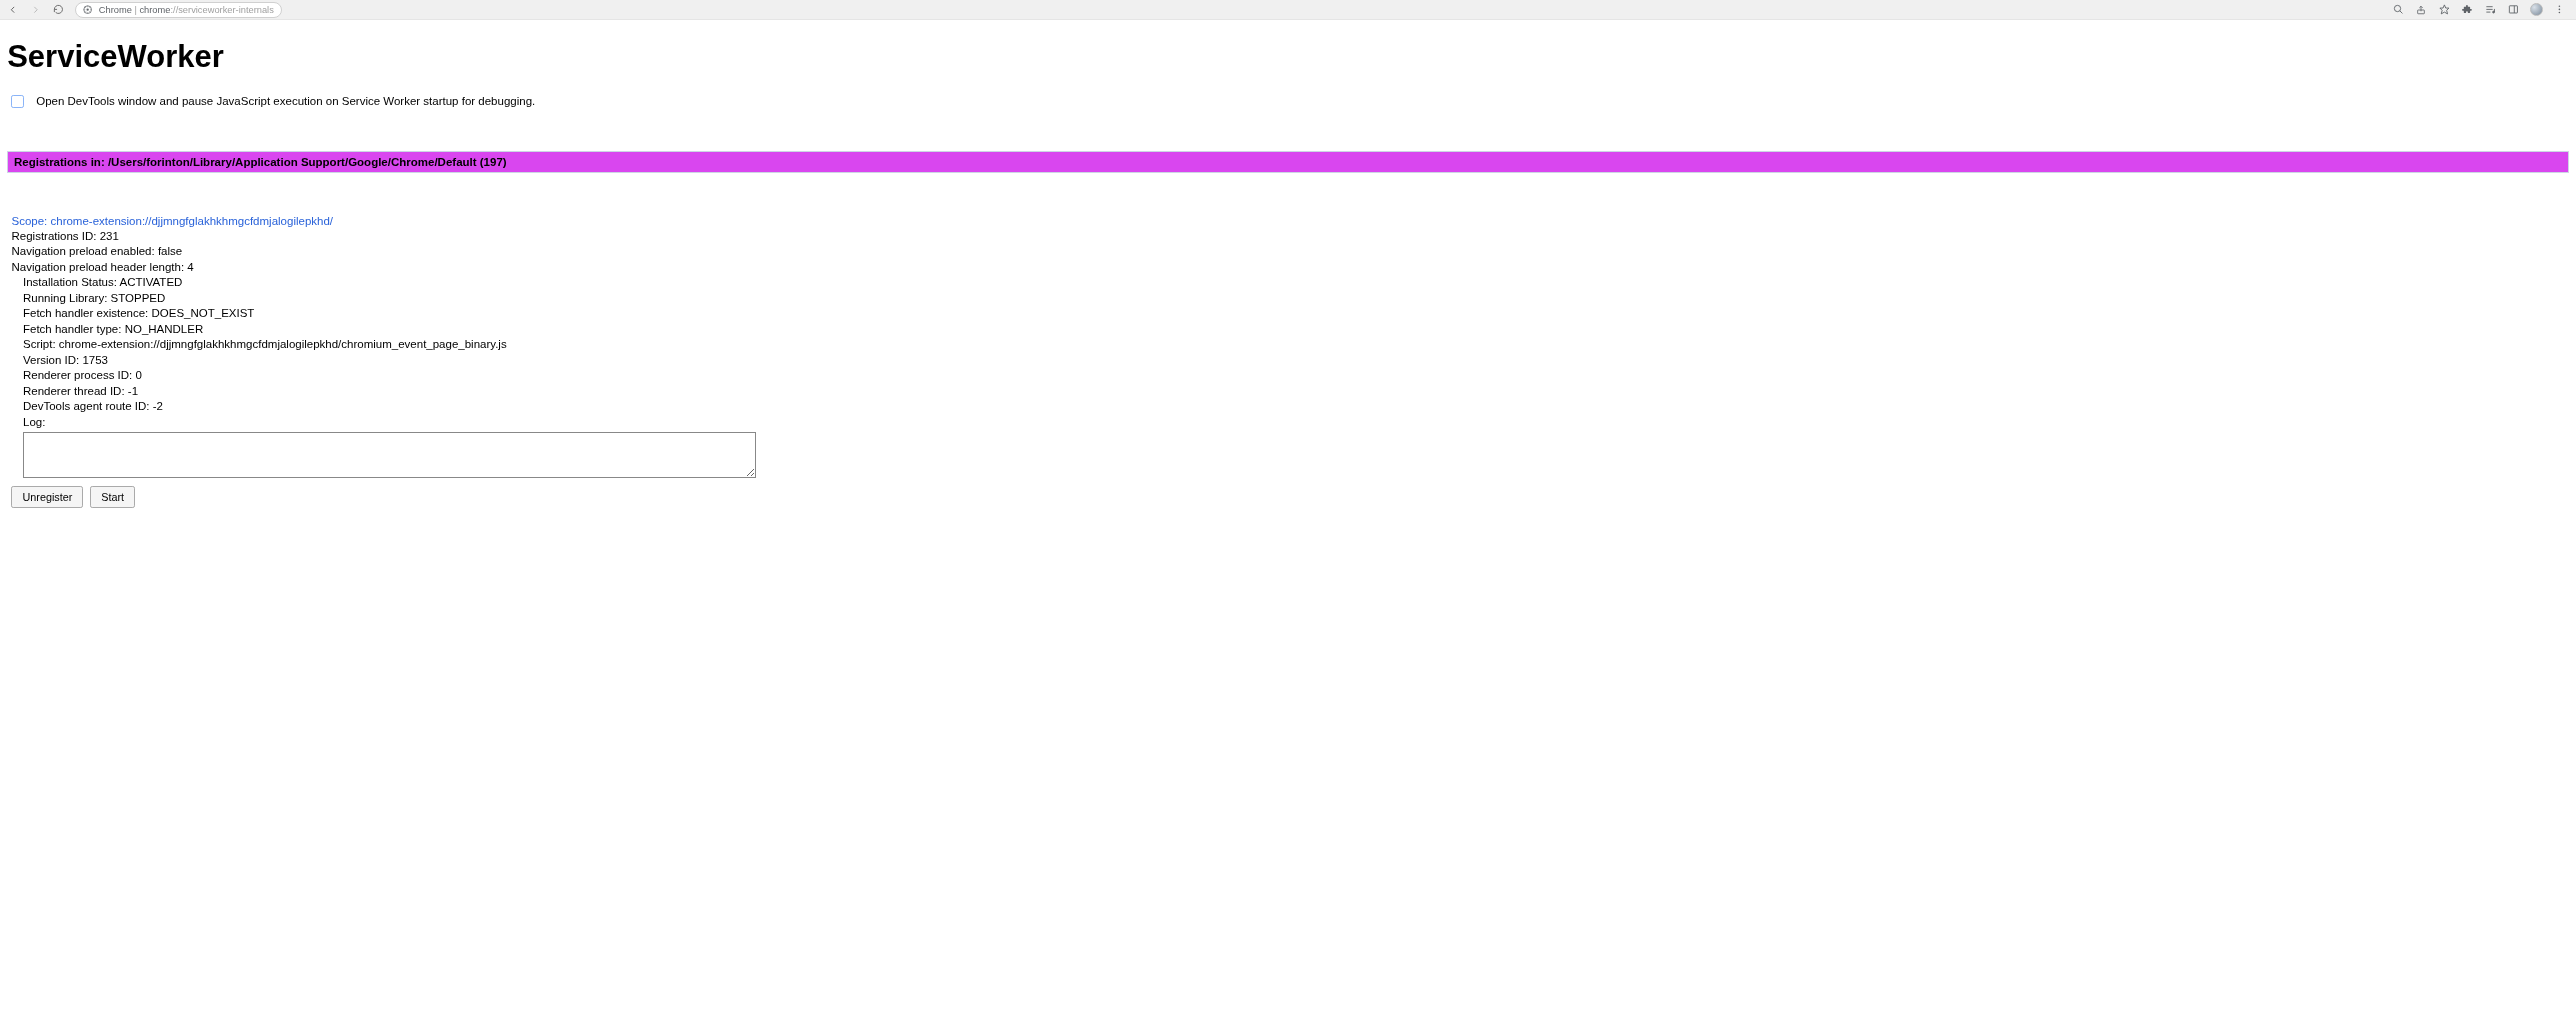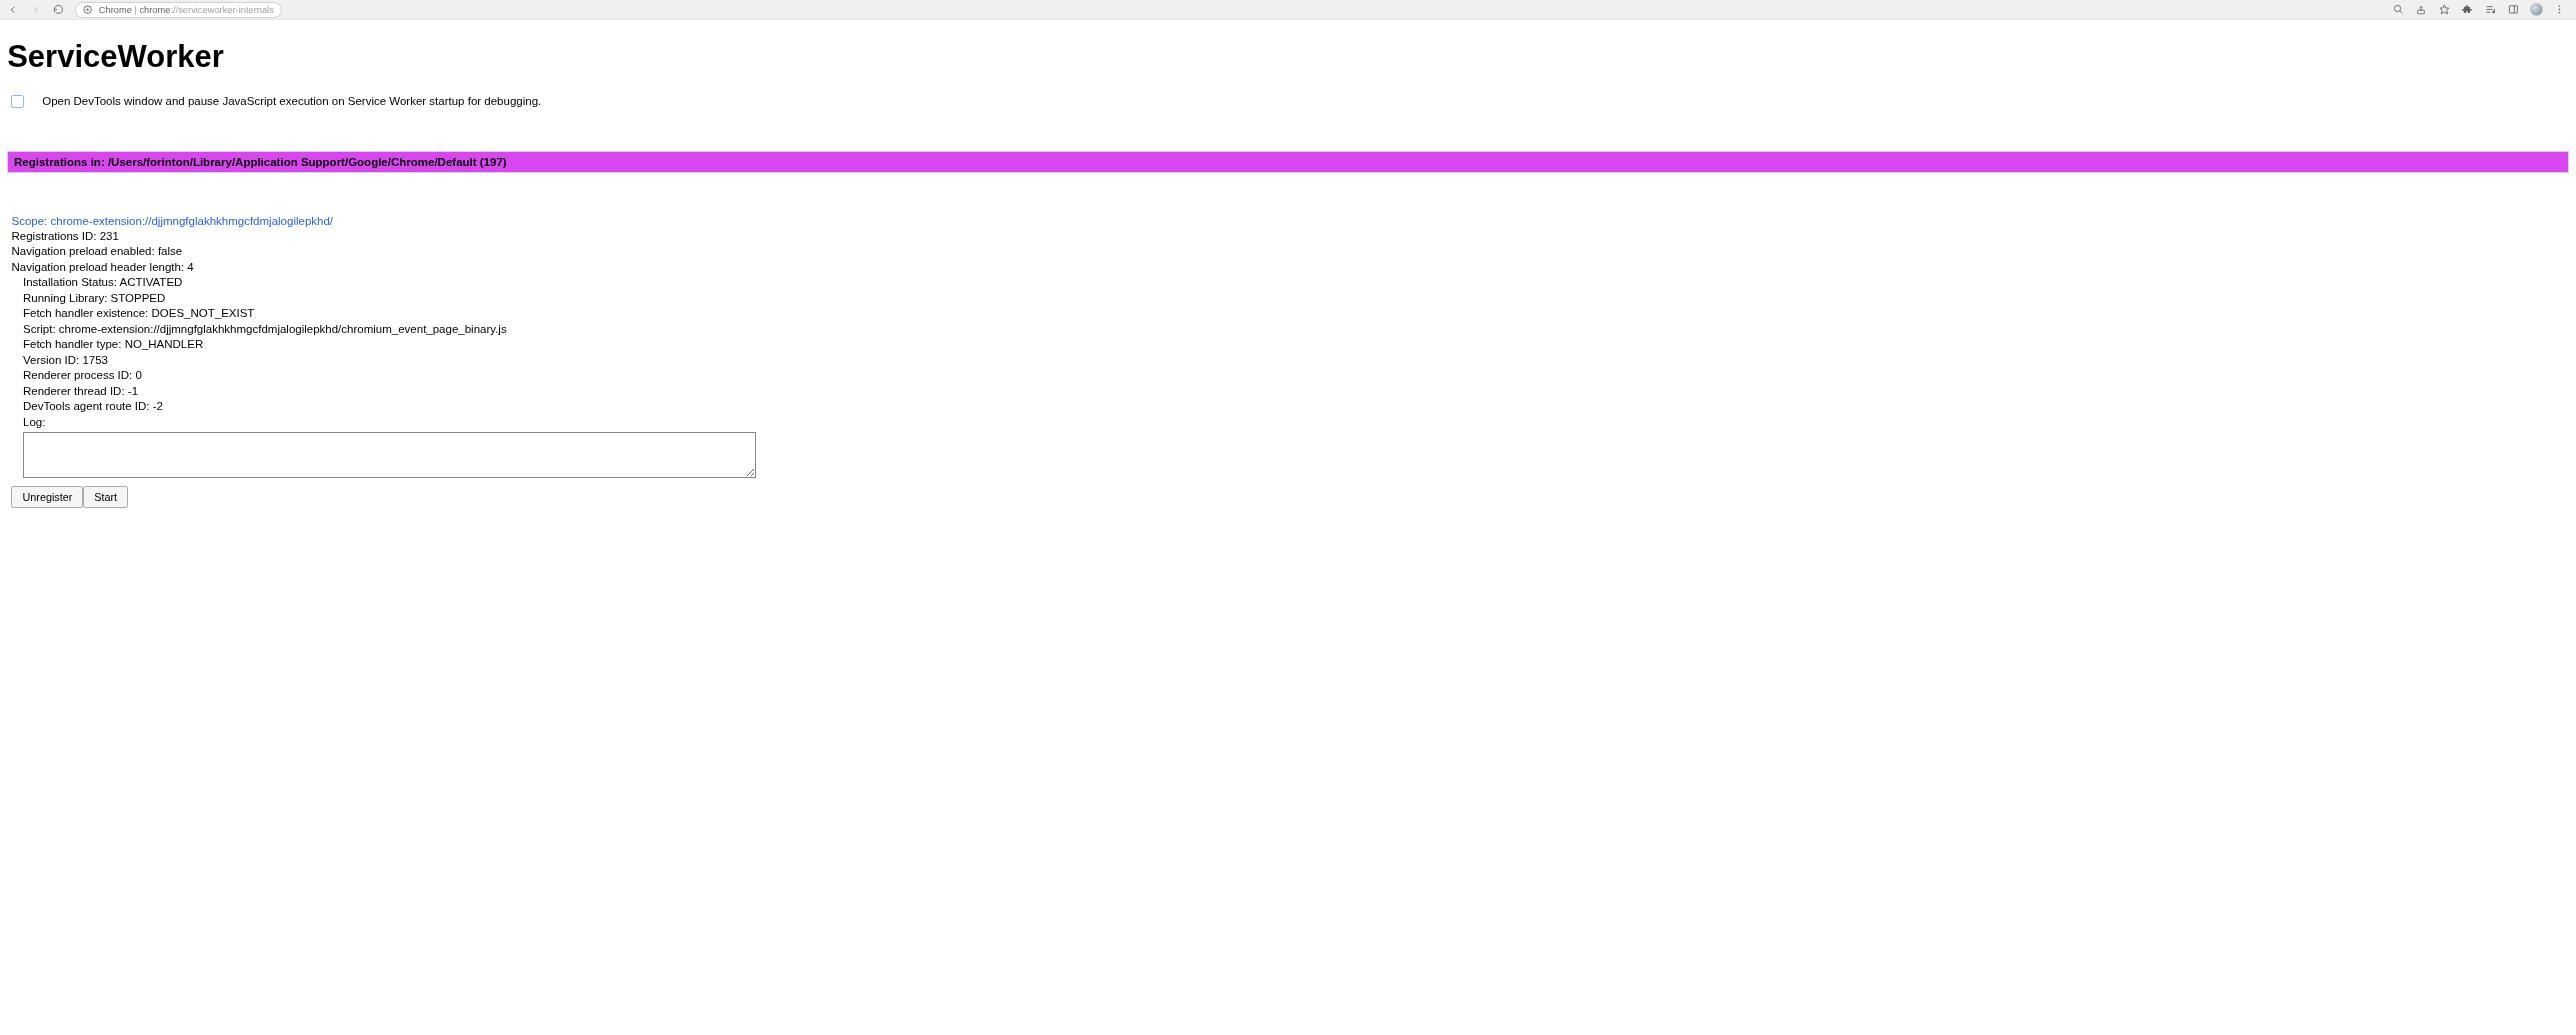--- a/index.html
+++ b/index.html
@@ -33,21 +33,21 @@
   .tool-icon { color:#5f6368; display:flex; align-items:center; justify-content:center; width:13px; height:13px; }
   .avatar {
     width:13px; height:13px; border-radius:50%;
     background: radial-gradient(circle at 30% 30%, #d9e0e8, #7a8a9a);
     border:0.7px solid #bbb;
   }
 
   
   .page { padding: 5.8px 7.2px 29px 7.2px; }
   h1.page-title { font-size:31px; font-weight:800; margin:13px 0 17px 0; }
-  .debug-row { display:flex; align-items:center; gap:15px; margin-bottom:14.4px; }
+  .debug-row { display:flex; align-items:center; gap:9px; margin-bottom:14.4px; }
   .debug-row input[type=checkbox] {
     width:13px; height:13px; appearance:none; border:1.4px solid #8ab4f8;
     border-radius:2.2px; background:#fff;
   }
   .debug-label { font-size:11.5px; }
 
   .section-header {
     background:#d946ef; border:0.7px solid #cdd6e4;
     padding:4.3px 5.8px; font-size:11.5px; font-weight:700;
     margin-bottom:8.6px;
@@ -58,21 +58,21 @@
   .scope-line { color:#2962d9; font-size:11.5px; margin-bottom:1.4px;margin-top:42px; }
   .reg-line { font-size:11.5px; line-height:1.35; }
   .indent { padding-left:11.5px; font-size:11.5px; line-height:1.35; }
   .label { }
 
   .log-area {
     width:733px; max-width:68%; height:46px; resize:both;
     border:0.7px solid #888; margin-top:1.4px; display:block; font-family:inherit;
   }
 
-  .button-row { display:flex; gap:0; margin-top:8.6px; }
+  .button-row { display:flex; gap:7px; margin-top:8.6px; }
   button.native {
     font-size:10.8px; padding:3.6px 10px; border:0.7px solid #aaa;
     background:#f5f5f5; border-radius:2.2px; cursor:pointer;
   }
 </style>
 </head>
 <body>
 
 <div class="chrome-bar">
   <div class="chrome-left">
@@ -184,24 +184,24 @@
     <div class="indent">
       <span class="label">Installation Status: </span><span>ACTIVATED</span>
     </div>
     <div class="indent">
       <span class="label">Running Library: </span><span>STOPPED</span>
     </div>
     <div class="indent">
       <span class="label">Fetch handler existence: </span><span>DOES_NOT_EXIST</span>
     </div>
     <div class="indent">
+      <span class="label">Fetch handler type: </span><span>NO_HANDLER</span>
+    </div>
+    <div class="indent">
       <span class="label">Script: </span><span>chrome-extension://djjmngfglakhkhmgcfdmjalogilepkhd/chromium_event_page_binary.js</span>
-    </div>
-    <div class="indent">
-      <span class="label">Fetch handler type: </span><span>NO_HANDLER</span>
     </div>
     <div class="indent">
       <span class="label">Version ID: </span><span>1753</span>
     </div>
     <div class="indent">
       <span class="label">Renderer process ID: </span><span>0</span>
     </div>
     <div class="indent">
       <span class="label">Renderer thread ID: </span><span>-1</span>
     </div>

